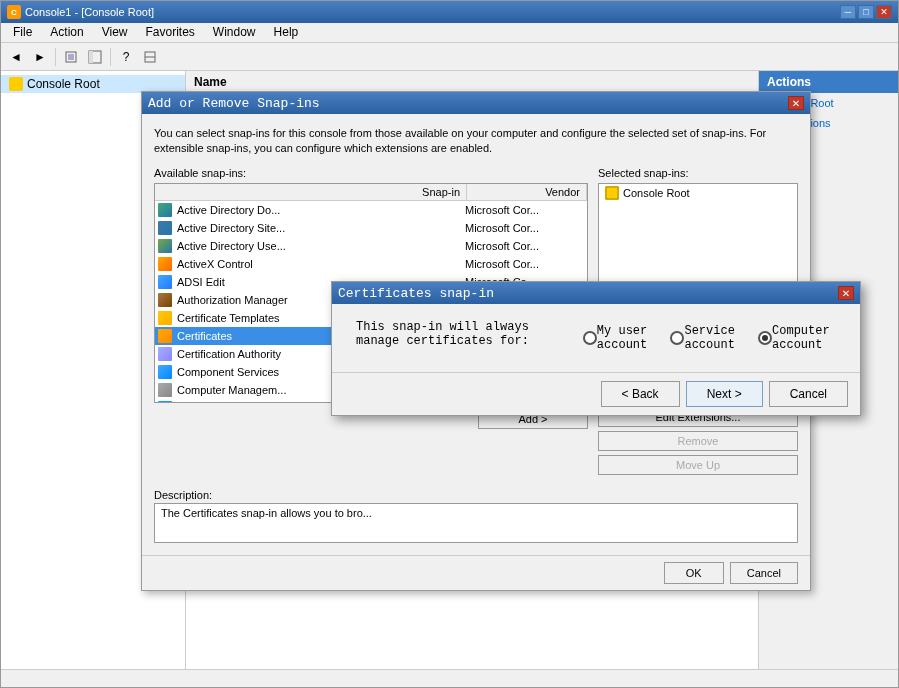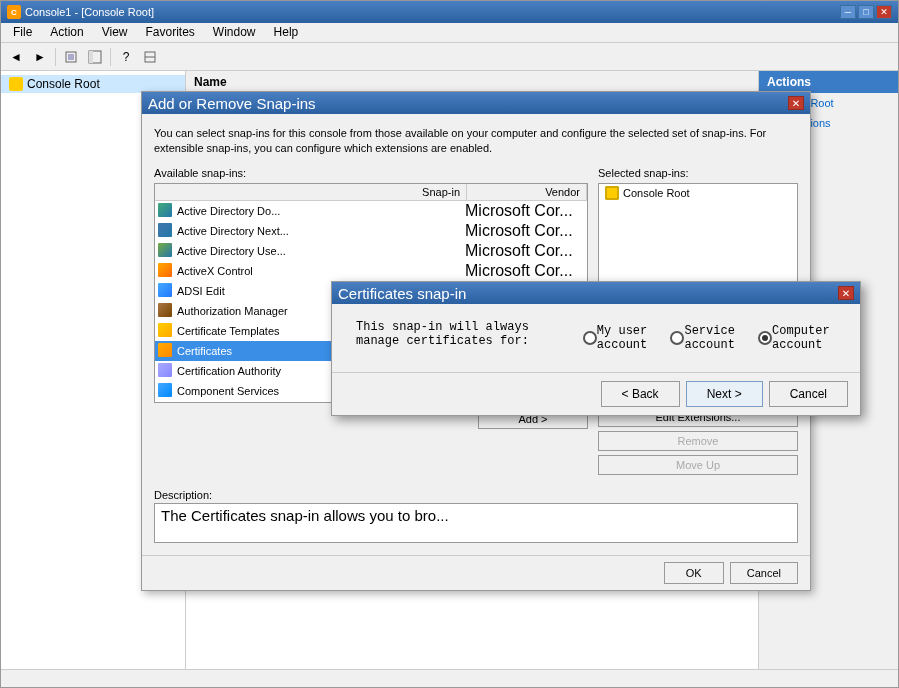--- a/index.html
+++ b/index.html
@@ -163,22 +163,23 @@
 
     .dialog-title-bar {
       background: linear-gradient(to bottom, #4a7fc1, #2a5fa0);
       height: 22px;
       display: flex;
       align-items: center;
       padding: 0 6px;
     }
     .dialog-title-text {
       color: white;
-      font-size: 15px;
+      font-size: 13px;
       flex: 1;
+      font-family: Liberation Mono, monospace;
     }
     .dialog-close-btn {
       width: 16px; height: 14px;
       background: #c0392b;
       border: 1px solid #922b21;
       color: white;
       font-size: 10px;
       display: flex; align-items: center; justify-content: center;
       cursor: pointer;
     }
@@ -247,21 +248,21 @@
     .list-item-name {
       flex: 1;
       font-size: 11px;
       white-space: nowrap;
       overflow: hidden;
       text-overflow: ellipsis;
       display: flex; align-items: center;
     }
     .list-item-vendor {
       width: 120px;
-      font-size: 16px;
+      font-size: 11px;
       white-space: nowrap;
       overflow: hidden;
       text-overflow: ellipsis;
       display: flex; align-items: center; text-align: right;
     }
 
     .selected-panel {
       width: 200px;
     }
     .selected-list {
@@ -305,21 +306,21 @@
     }
     .description-label {
       font-size: 11px;
       margin-bottom: 2px;
     }
     .description-text {
       background: white;
       border: 1px solid #999;
       height: 40px;
       padding: 3px 6px;
-      font-size: 15px;
+      font-size: 11px;
       width: 100%;
       overflow: hidden;
     }
 
     .dialog-footer {
       display: flex;
       justify-content: flex-end;
       padding: 6px 12px;
       gap: 6px;
       border-top: 1px solid #ccc;
@@ -507,21 +508,21 @@
                 <div class="list-item-icon">
                     <div style="width:14px;height:14px;background:linear-gradient(135deg,#4a7,#27a);border-radius:1px;"></div>
                   </div>
                 <div class="list-item-name">Active Directory Do...</div>
                 <div class="list-item-vendor">Microsoft Cor...</div>
               </div>
               <div class="list-item">
                 <div class="list-item-icon">
                     <div style="width:14px;height:14px;background:linear-gradient(135deg,#47a,#27a);border-radius:1px;"></div>
                   </div>
-                <div class="list-item-name">Active Directory Next...</div>
+                <div class="list-item-name">Active Directory Site...</div>
                 <div class="list-item-vendor">Microsoft Cor...</div>
               </div>
               <div class="list-item">
                 <div class="list-item-icon">
                     <div style="width:14px;height:14px;background:linear-gradient(135deg,#7a4,#27a);border-radius:1px;"></div>
                   </div>
                 <div class="list-item-name">Active Directory Use...</div>
                 <div class="list-item-vendor">Microsoft Cor...</div>
               </div>
               <div class="list-item">

